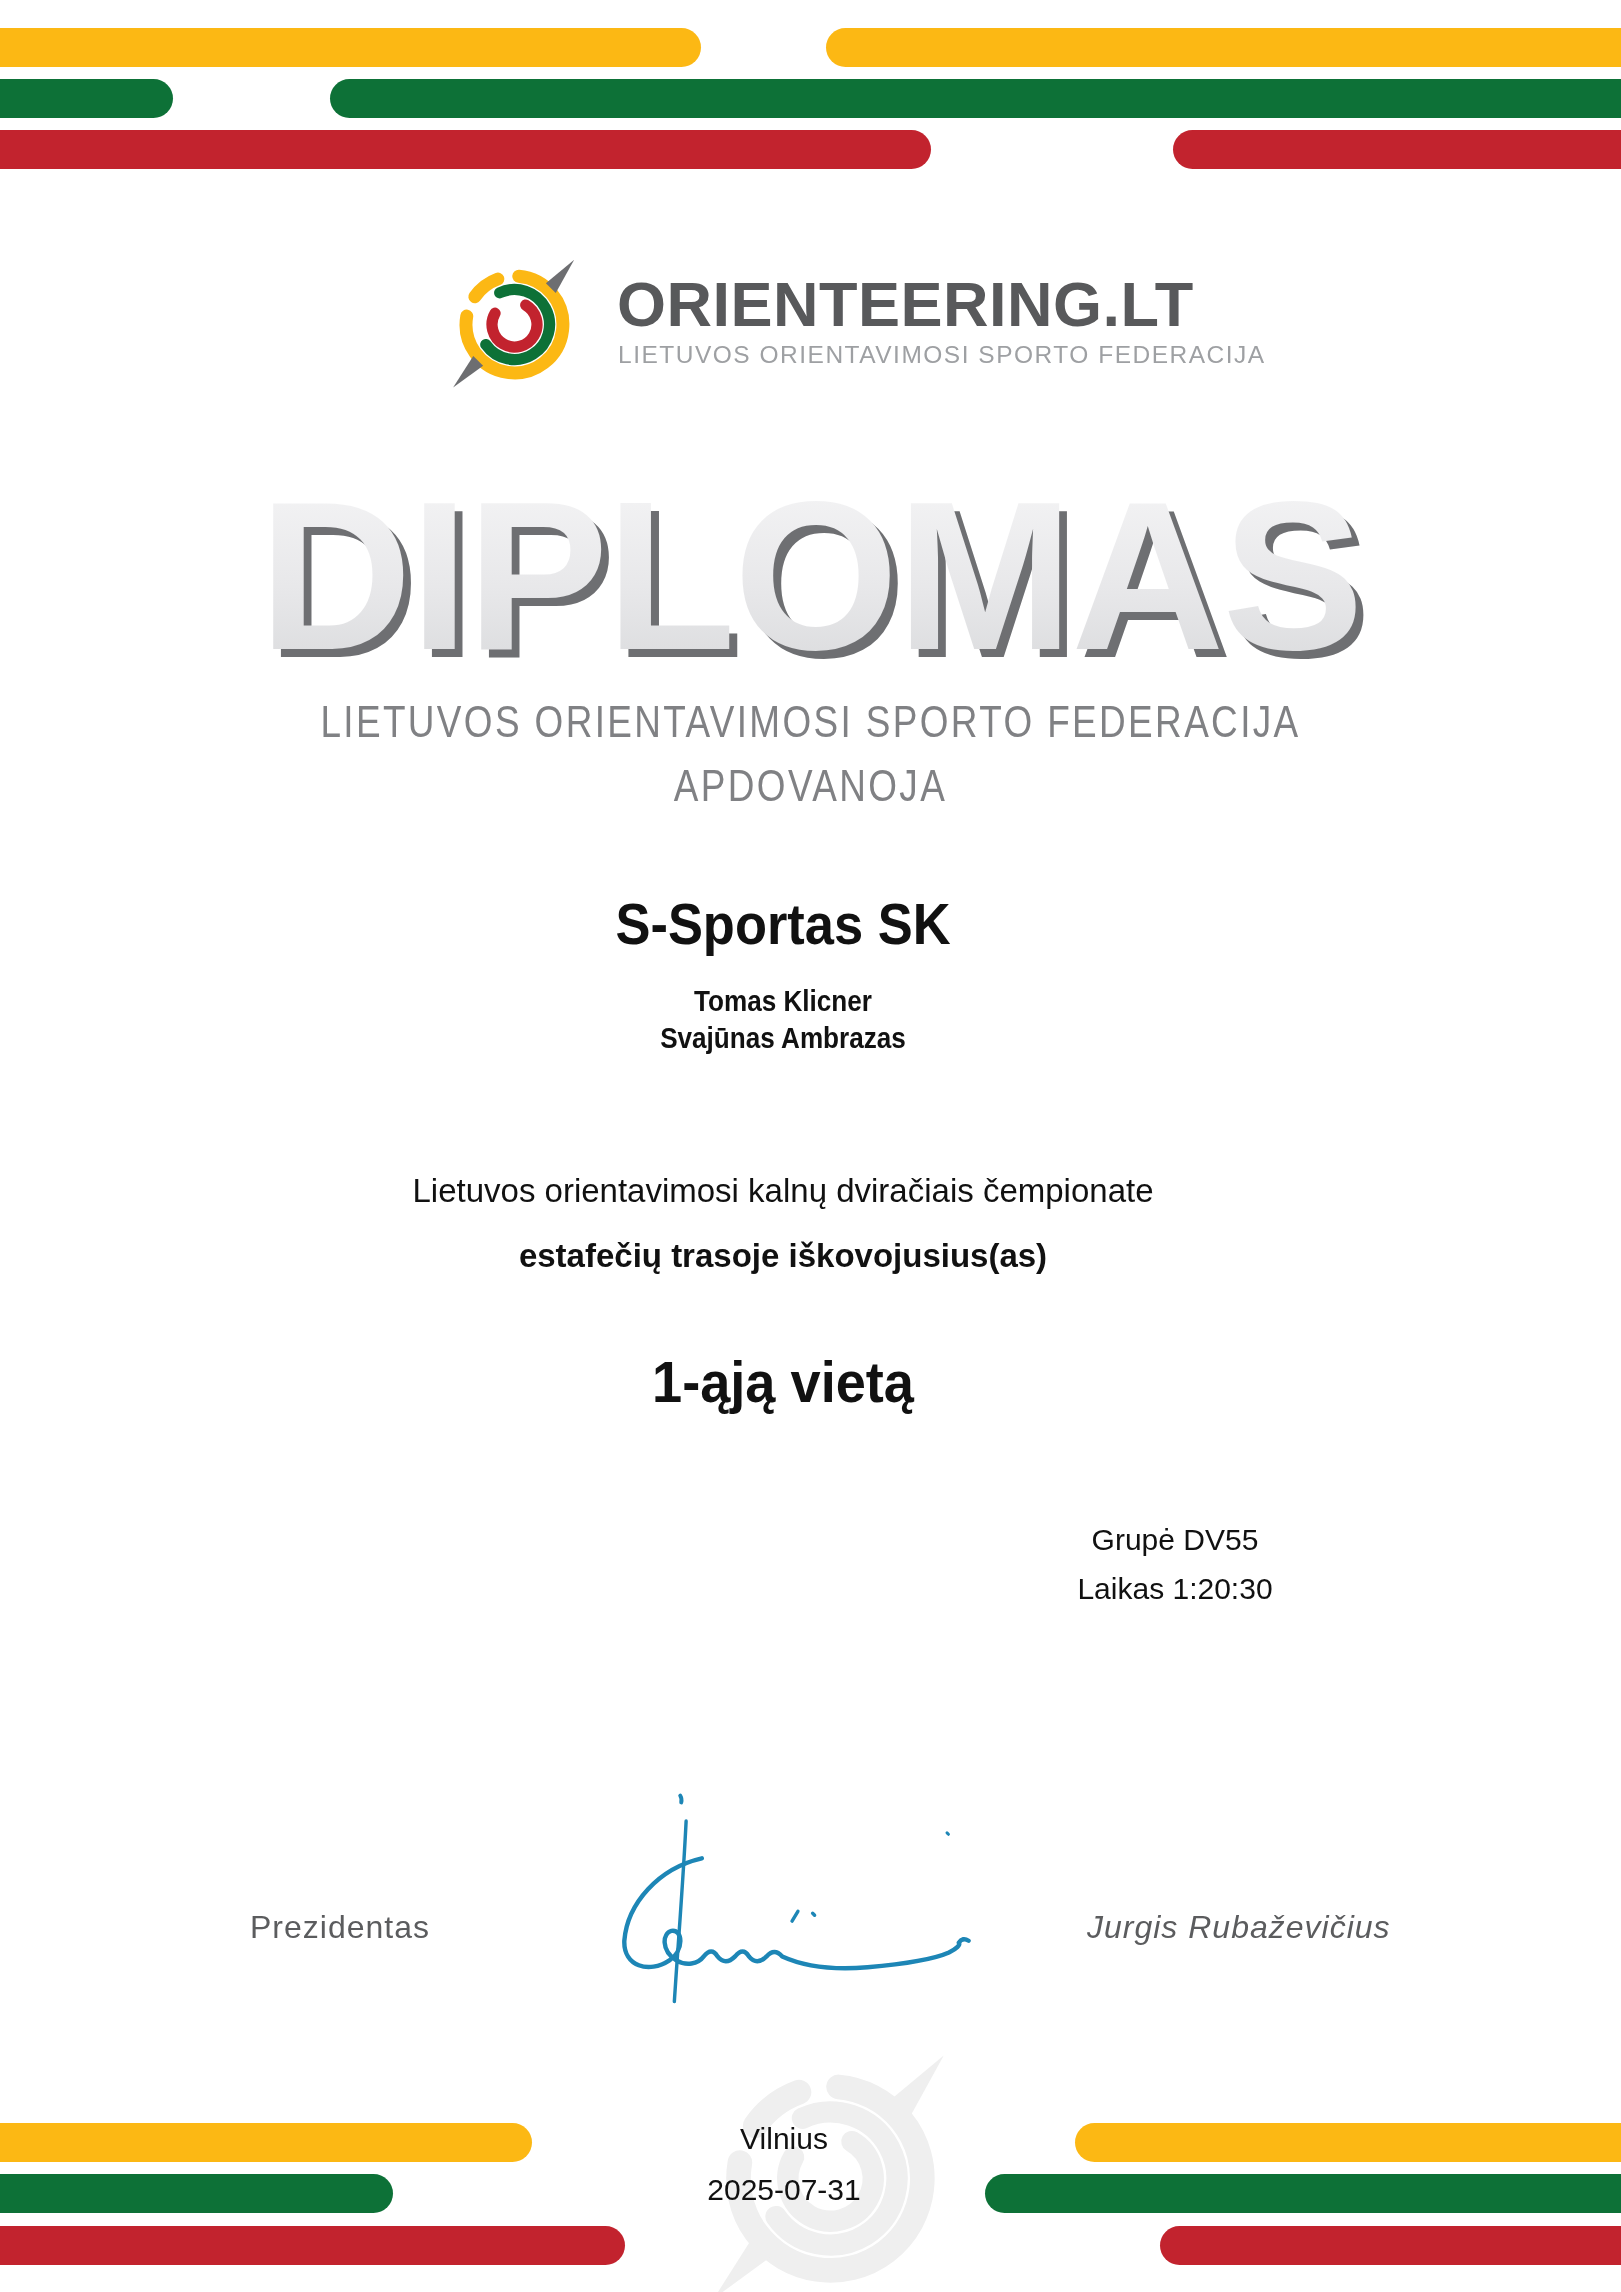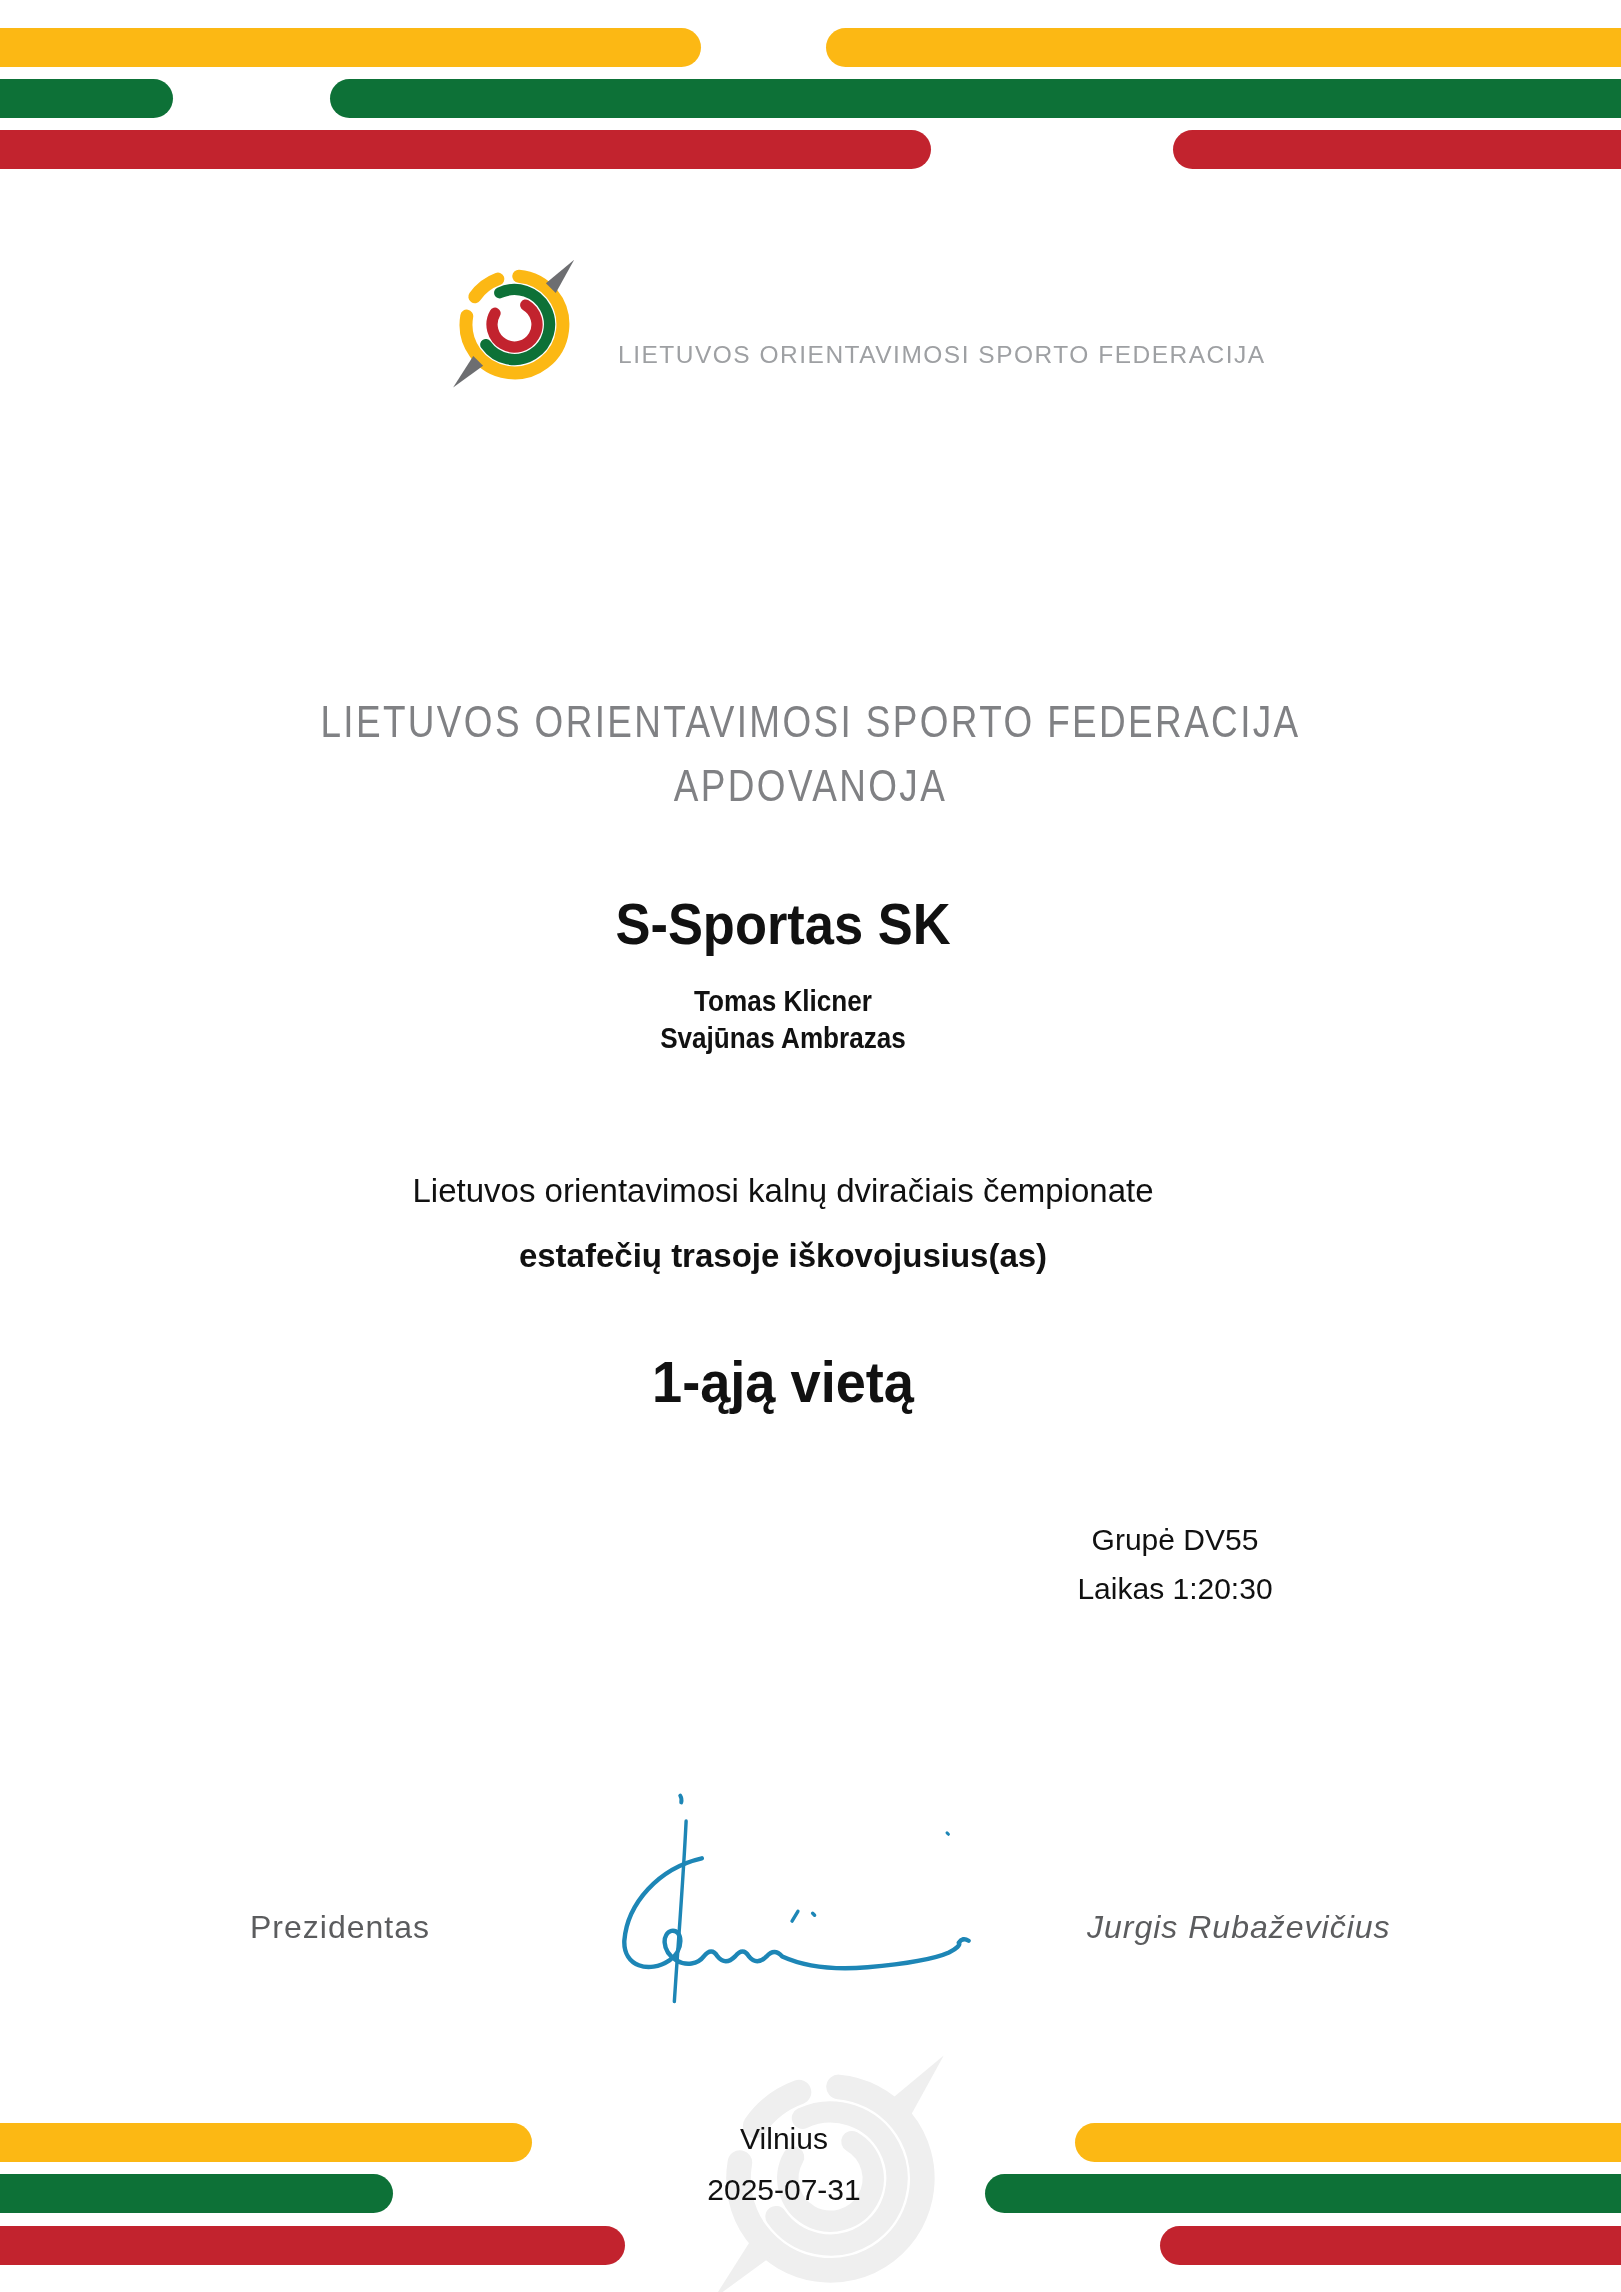--- a/index.html
+++ b/index.html
@@ -118,22 +118,27 @@
   </svg>
 
   <svg class="logo-icon" viewBox="0 0 170 170" aria-hidden="true">
     <path class="arc arc-y" stroke-width="15" d="M 89.9 29.2 A 56 56 0 1 1 29.8 75.3"></path>
     <path class="arc arc-y" stroke-width="15" d="M 39.1 52.9 A 56 56 0 0 1 65.8 32.4"></path>
     <path class="arc arc-g" stroke-width="13" d="M 67.9 48.3 A 40.5 40.5 0 1 1 51.8 108.2"></path>
     <path class="arc arc-r" stroke-width="13" d="M 98 62.5 A 26 26 0 1 1 62.5 72"></path>
     <polygon class="needle" points="154,10 121.3,37.3 132.7,48.7"></polygon>
     <polygon class="needle" points="14,158 48.7,132.7 37.3,121.3"></polygon>
   </svg>
+  <div class="logo-title">ORIENTEERING.LT</div>
   <div class="logo-subtitle">LIETUVOS ORIENTAVIMOSI SPORTO FEDERACIJA</div>
 
+  <div class="diplomas">
+    <div class="dip-layer dip-shadow">DIPLOMAS</div>
+    <div class="dip-layer dip-face">DIPLOMAS</div>
+  </div>
   <div class="heading-sub hs1">LIETUVOS ORIENTAVIMOSI SPORTO FEDERACIJA</div>
   <div class="heading-sub hs2">APDOVANOJA</div>
 
   <div class="col team">S-Sportas SK</div>
   <div class="col member m1">Tomas Klicner</div>
   <div class="col member m2">Svajūnas Ambrazas</div>
 
   <div class="col desc d1">Lietuvos orientavimosi kalnų dviračiais čempionate</div>
   <div class="col desc d2">estafečių trasoje iškovojusius(as)</div>
   <div class="col place">1-ąją vietą</div>

